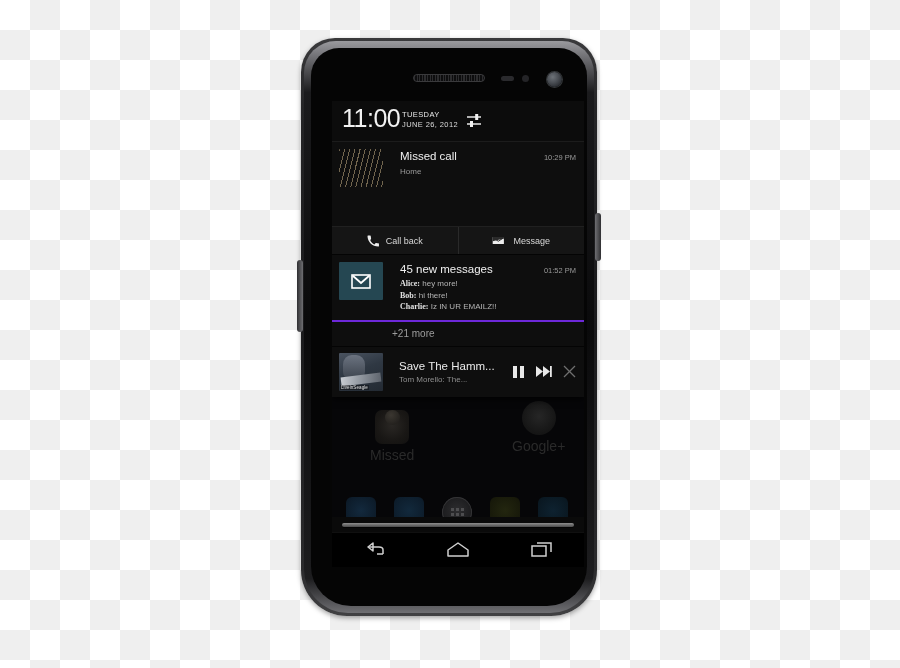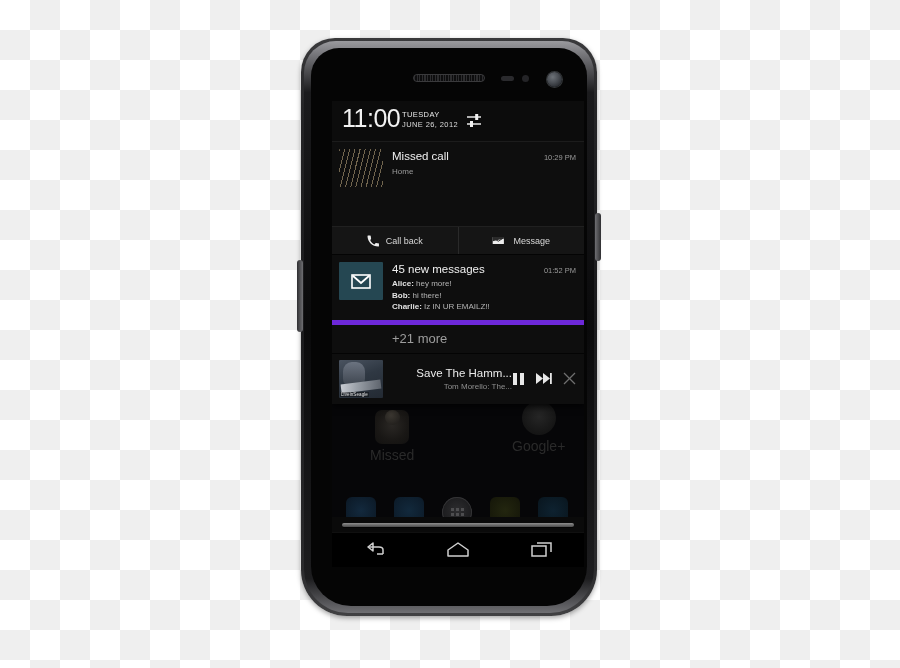--- a/index.html
+++ b/index.html
@@ -165,21 +165,21 @@
   .clock-date .dmy { display: block; color: #dcdcdc; }
   .settings-icon {
     position: absolute; left: 133px; top: 11px;
     width: 18px; height: 18px;
   }
 
   
   .notif { position: relative; background: #0e0e0e; }
   .notif + .notif { border-top: 1px solid #040404; }
 
-  .notif-main { display: flex; padding: 7px 8px 7px 7px; }
+  .notif-main { display: flex; padding: 7px 8px 7px 7px; gap: 8px; }
   .thumb {
     width: 44px; height: 38px; flex: 0 0 44px;
     border-radius: 1px; overflow: hidden; position: relative;
   }
   .thumb-missed {
     background:
       radial-gradient(ellipse 30px 26px at 62% 52%, rgba(90,150,215,.85) 0%, rgba(40,80,130,0) 55%),
       linear-gradient(112deg, #140b03 0%, #personal 0%, #3a1c05 22%, #d07a12 48%, #f3ae2c 62%, #8a4a0a 80%, #140b04 100%);
   }
   .thumb-missed::after {
@@ -228,53 +228,53 @@
     padding-left: 6px; line-height: 14px;
   }
   .notif-sub {
     color: #9b9b9b; font-size: 8px; line-height: 11px;
     margin-top: 1px; white-space: nowrap; overflow: hidden;
   }
   .msg-line {
     color: #b4b4b4; font-size: 8px; line-height: 11.5px;
     white-space: nowrap; overflow: hidden;
   }
-  .msg-line b { color: #e2e2e2; font-weight: bold; }
+  .msg-line b { color: #e2e2e2; font-weight: bold; font-family: Liberation Serif, serif; }
 
   
   .actions {
     display: flex; height: 27px; align-items: center;
     border-top: 1px solid #202020;
     background: #151515;
     margin-top: 32px;
   }
   .action {
     flex: 1 1 50%; display: flex; align-items: center;
     justify-content: center; gap: 7px; height: 100%;
     color: #d8d8d8; font-size: 9px;
   }
   .action + .action { border-left: 1px solid #2a2a2a; }
 
   .more-row {
-    border-top: 5px solid #6d28d9;
+    border-top: 2px solid #6d28d9;
     padding: 6px 8px 7px 60px;
-    color: #9d9d9d; font-size: 13px;
+    color: #9d9d9d; font-size: 10px;
     background: #0e0e0e;
   }
 
   
   .music-row { display: flex; align-items: center; padding: 6px 6px 6px 7px; }
-  .music-meta { flex: 1 1 auto; padding-left: 9px; min-width: 0; text-align: right; }
+  .music-meta { flex: 1 1 auto; padding-left: 16px; min-width: 0; }
   .music-title {
     color: #eaeaea; font-size: 11.5px; font-weight: 300; line-height: 15px;
     white-space: nowrap; overflow: hidden;
   }
   .music-artist {
     color: #8f8f8f; font-size: 8px; line-height: 11px;
-    white-space: nowrap; overflow: hidden; margin-left: 36px;
+    white-space: nowrap; overflow: hidden;
   }
   .music-ctrls { display: flex; align-items: center; gap: 11px; padding-right: 2px; }
 
   
   .drag-handle-wrap {
     position: absolute; left: 0; right: 0; bottom: 0;
     height: 16px; background: #0a0a0a;
     display: flex; align-items: center; justify-content: center;
   }
   .drag-handle {

